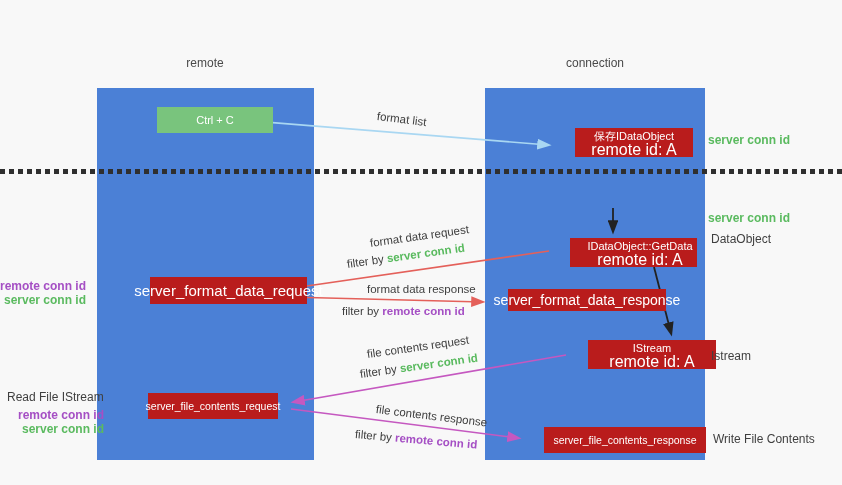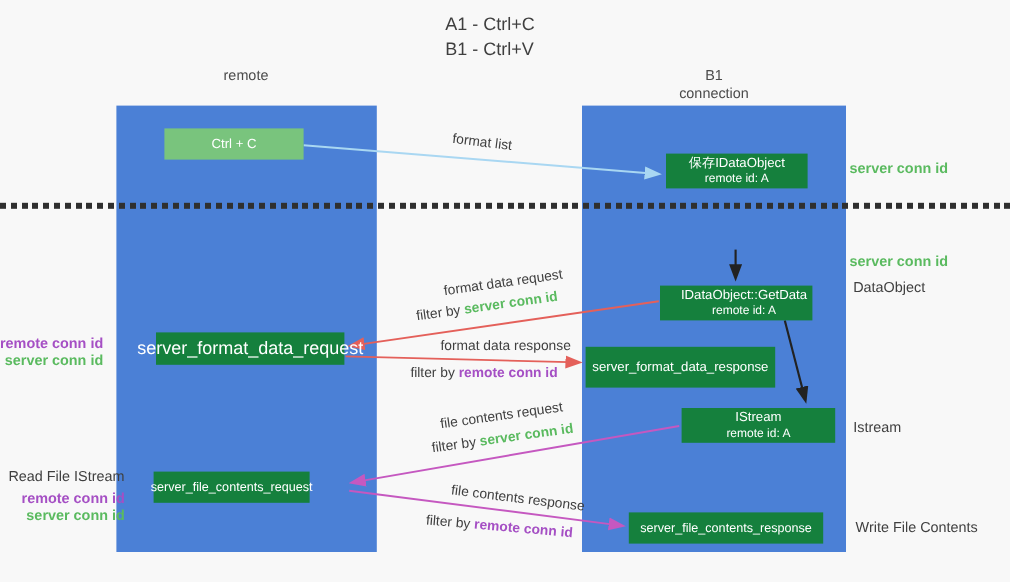--- a/index.html
+++ b/index.html
@@ -32,24 +32,25 @@
     z-index:3;
   }
 
   svg.arrows{position:absolute;left:0;top:0;z-index:4;pointer-events:none;}
 
   .box{
     position:absolute;z-index:5;
     display:flex;flex-direction:column;align-items:center;justify-content:center;
     color:#ffffff;font-size:11px;line-height:13px;text-align:center;
     box-sizing:border-box;
+    margin-left:20px;
   }
   .box-green{background:#79c47d;}
-  .box-orange{background:#15803d;}
-  .box .l2{font-size:10px;text-align:center;}
+  .box-orange{background:#b91c1c;}
+  .box .l2{font-size:16px;text-align:center;}
 
   .arrow-label{
     position:absolute;z-index:6;
     font-size:11.5px;color:#3f3f3f;white-space:nowrap;
     transform-origin:left center;
   }
   .g{color:#5aba5f;font-weight:bold;}
   .p{color:#a54fc4;font-weight:bold;}
 
   .side-label{
@@ -61,30 +62,25 @@
     text-align:right;white-space:nowrap;font-weight:bold;
   }
   .side-stack .rc{color:#a54fc4;}
   .side-stack .sc{color:#5aba5f;}
 </style>
 </head>
 <body>
 
 <div id="stage">
 
-  <div class="title">
-    <div>A1 - Ctrl+C</div>
-    <div>B1 - Ctrl+V</div>
-  </div>
 
   <div class="col-header" style="left:95px;">
     <div>remote</div>
   </div>
   <div class="col-header" style="left:485px;">
-    <div>B1</div>
     <div>connection</div>
   </div>
 
   <div class="lifeline" style="left:97px;width:217px;"></div>
   <div class="lifeline" style="left:485px;width:220px;"></div>
 
   <div class="dotted-sep"></div>
 
   <svg class="arrows" width="842" height="485">
     <defs>
@@ -123,21 +119,21 @@
     <div class="l2">remote id: A</div>
   </div>
   <div class="box box-orange" style="left:568px;top:340px;width:128px;height:29px;">
     <div>IStream</div>
     <div class="l2">remote id: A</div>
   </div>
 
   <div class="box box-orange" style="left:130px;top:277px;width:157px;height:27px;font-size:15px;">
     <div>server_format_data_request</div>
   </div>
-  <div class="box box-orange" style="left:488px;top:289px;width:158px;height:34px;font-size:11px;">
+  <div class="box box-orange" style="left:488px;top:289px;width:158px;height:22px;font-size:14px;">
     <div>server_format_data_response</div>
   </div>
   <div class="box box-orange" style="left:128px;top:393px;width:130px;height:26px;font-size:10.5px;">
     <div>server_file_contents_request</div>
   </div>
   <div class="box box-orange" style="left:524px;top:427px;width:162px;height:26px;font-size:10.5px;">
     <div>server_file_contents_response</div>
   </div>
 
   <div class="arrow-label" style="left:377px;top:110px;transform:rotate(7deg);">format list</div>

